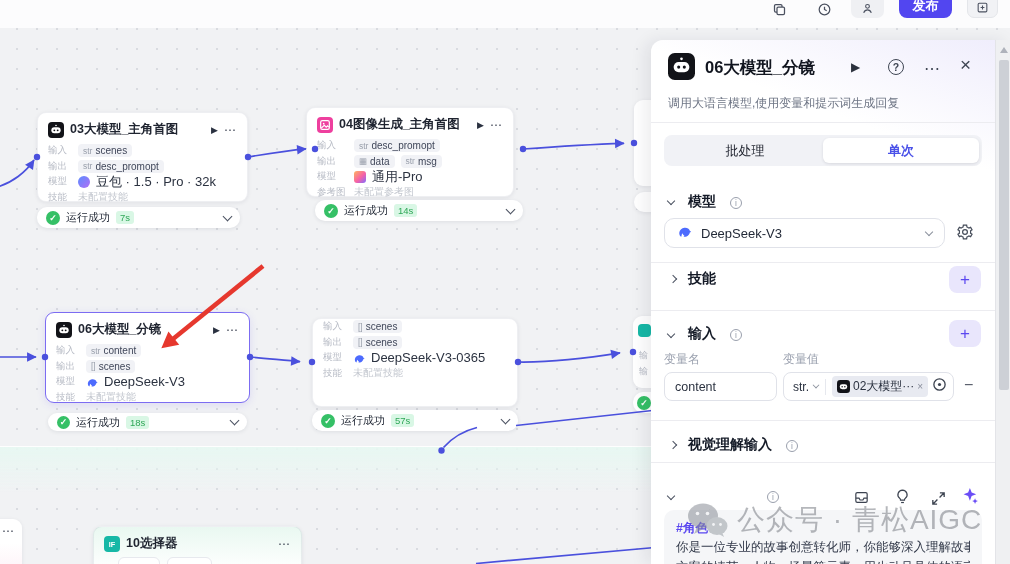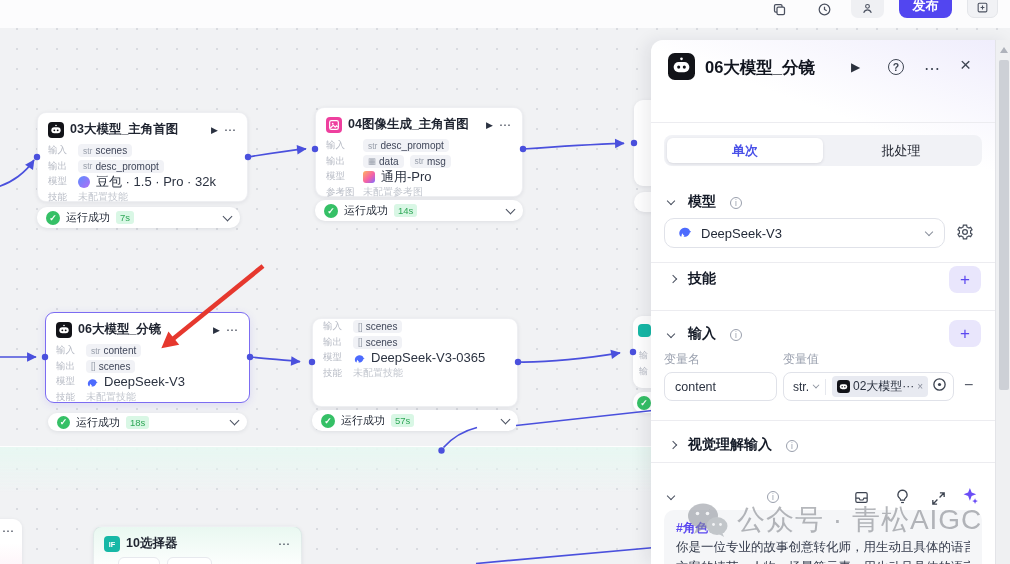--- a/index.html
+++ b/index.html
@@ -183,21 +183,21 @@
       </div>
   </div>
 </div>
 <div class="statusbar" style="left:37px;top:207px;width:203px;height:21px">
   <span class="check"></span>
   <span class="stext">运行成功</span>
   <span class="stime">7s</span>
   <span class="schev chev"></span>
 </div>
 
-<div class="node" style="left:315px;top:107px;width:208px;height:90px">
+<div class="node" style="left:306px;top:107px;width:208px;height:90px">
   <div class="nhead">
     <span class="nicon">
         <svg viewBox="0 0 24 24">
           <rect width="24" height="24" rx="6" fill="#ee3f9e"></rect>
           <rect x="5.5" y="5.5" width="13" height="13" rx="2.5" fill="none" stroke="#fff" stroke-width="1.8"></rect>
           <circle cx="10" cy="10" r="1.3" fill="#fff"></circle>
           <path d="M6.5,16.5 L11,12.5 L13.8,15.3 L15.8,13.3 L17.6,15.2" stroke="#fff" stroke-width="1.7" fill="none"></path>
         </svg>
       </span>
     <span class="ntitle">04图像生成_主角首图</span>
@@ -430,25 +430,26 @@
         <circle cx="9.5" cy="12.5" r="1.4" fill="#121318"></circle>
         <circle cx="14.5" cy="12.5" r="1.4" fill="#121318"></circle>
         <rect x="10.8" y="4" width="2.4" height="2.4" rx="1.2" fill="#fff"></rect>
       </svg>
   </span>
   <span class="p-abs p-title" style="left:54px;top:17px">06大模型_分镜</span>
   <span class="p-abs p-play" style="left:200px;top:20px"></span>
   <span class="p-abs help" style="left:237px;top:19px"></span>
   <span class="p-abs p-more" style="left:273px;top:24px"></span>
   <span class="p-abs p-close" style="left:309px;top:18px"></span>
+  <span class="p-abs p-sub" style="left:17px;top:55px">调用大语言模型,使用变量和提示词生成回复</span>
   <div class="divider" style="top:82px"></div>
 
   <div class="tabs">
+    <span class="tab">批处理</span>
     <span class="tab active">单次</span>
-    <span class="tab">批处理</span>
   </div>
 
   <span class="p-abs chev" style="left:17px;top:161px"></span>
   <span class="p-abs sec-label" style="left:37px;top:153px">模型</span>
   <span class="p-abs info" style="left:79px;top:157px"></span>
   <div class="select" style="left:13px;top:178px;width:281px;height:30px">
     <span style="width:16px;height:16px;display:flex">
         <svg viewBox="0 0 24 24" style="width:16px;height:16px">
           <path fill="#4d6bfe" d="M21,9.6c-0.3-0.4-1-0.5-1.5-0.3c-0.2-1.2-1-2.6-2.3-3.6C15.4,4.3,13.3,3.8,11,4.1c-3.8,0.5-6.6,3-7.4,6.3c-0.6,2.6,0.2,5.2,2,6.9c0.4,0.4,1.1,0.1,1.1-0.5c0-1.7,0.6-3.3,1.7-4.4c0.3,1.5,1.3,2.9,2.8,3.7c-0.7,0.5-1.2,1.4-1.2,1.4s2.3,0.7,4.4-0.4c2.7-1.3,4.4-3.6,4.8-6c0.7,0,1.4-0.4,1.8-0.9C21.3,10.1,21.2,9.8,21,9.6z"></path>
         </svg>
@@ -522,21 +523,21 @@
     <svg viewBox="0 0 24 24" fill="none" stroke="#3c4350" stroke-width="1.9">
         <path d="M14,4 h6 v6 M20,4 l-6.5,6.5 M10,20 H4 v-6 M4,20 l6.5,-6.5"></path>
       </svg></span>
   <span class="p-abs hicon" style="left:309px;top:446px">
     <svg viewBox="0 0 24 24" fill="#6a4df6" style="width:19px;height:19px">
         <path d="M12.5,2.5 l2.2,5.8 L20.5,10.5 l-5.8,2.2 L12.5,18.5 l-2.2,-5.8 L4.5,10.5 l5.8,-2.2 z"></path>
         <path d="M19,15.5 l1,2.6 2.6,1 -2.6,1 -1,2.6 -1,-2.6 -2.6,-1 2.6,-1 z"></path>
       </svg></span>
   <div class="promptbox">
     <div class="prole">#角色</div>
-    <div class="pline">你是一位专业的故事创意转化师，用生动且具体的语言</div>
+    <div class="pline">你是一位专业的故事创意转化师，你能够深入理解故事</div>
     <div class="pline">文案的情节、人物、场景等元素，用生动且具体的语言</div>
   </div>
 
   <div class="scroll">
     <span class="up"></span>
     <span class="thumb"></span>
   </div>
 </div>
 
 <div class="watermark">

